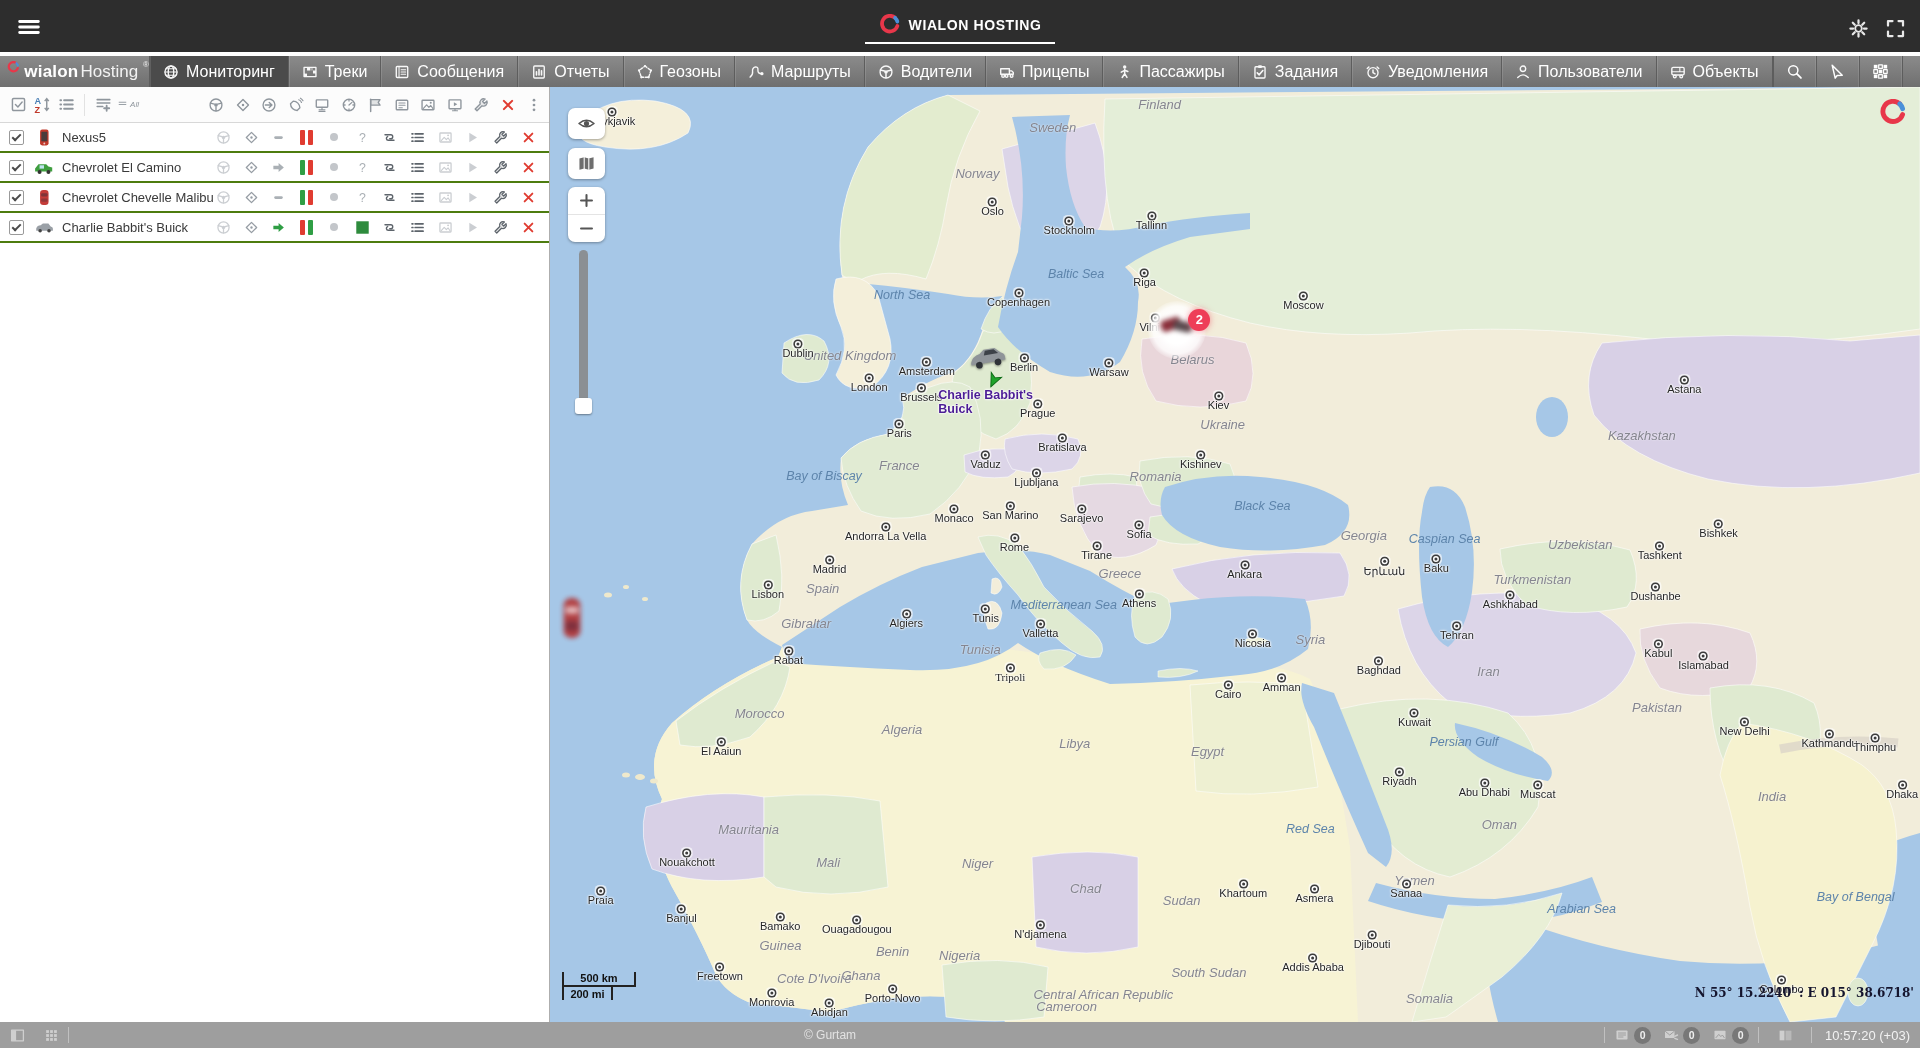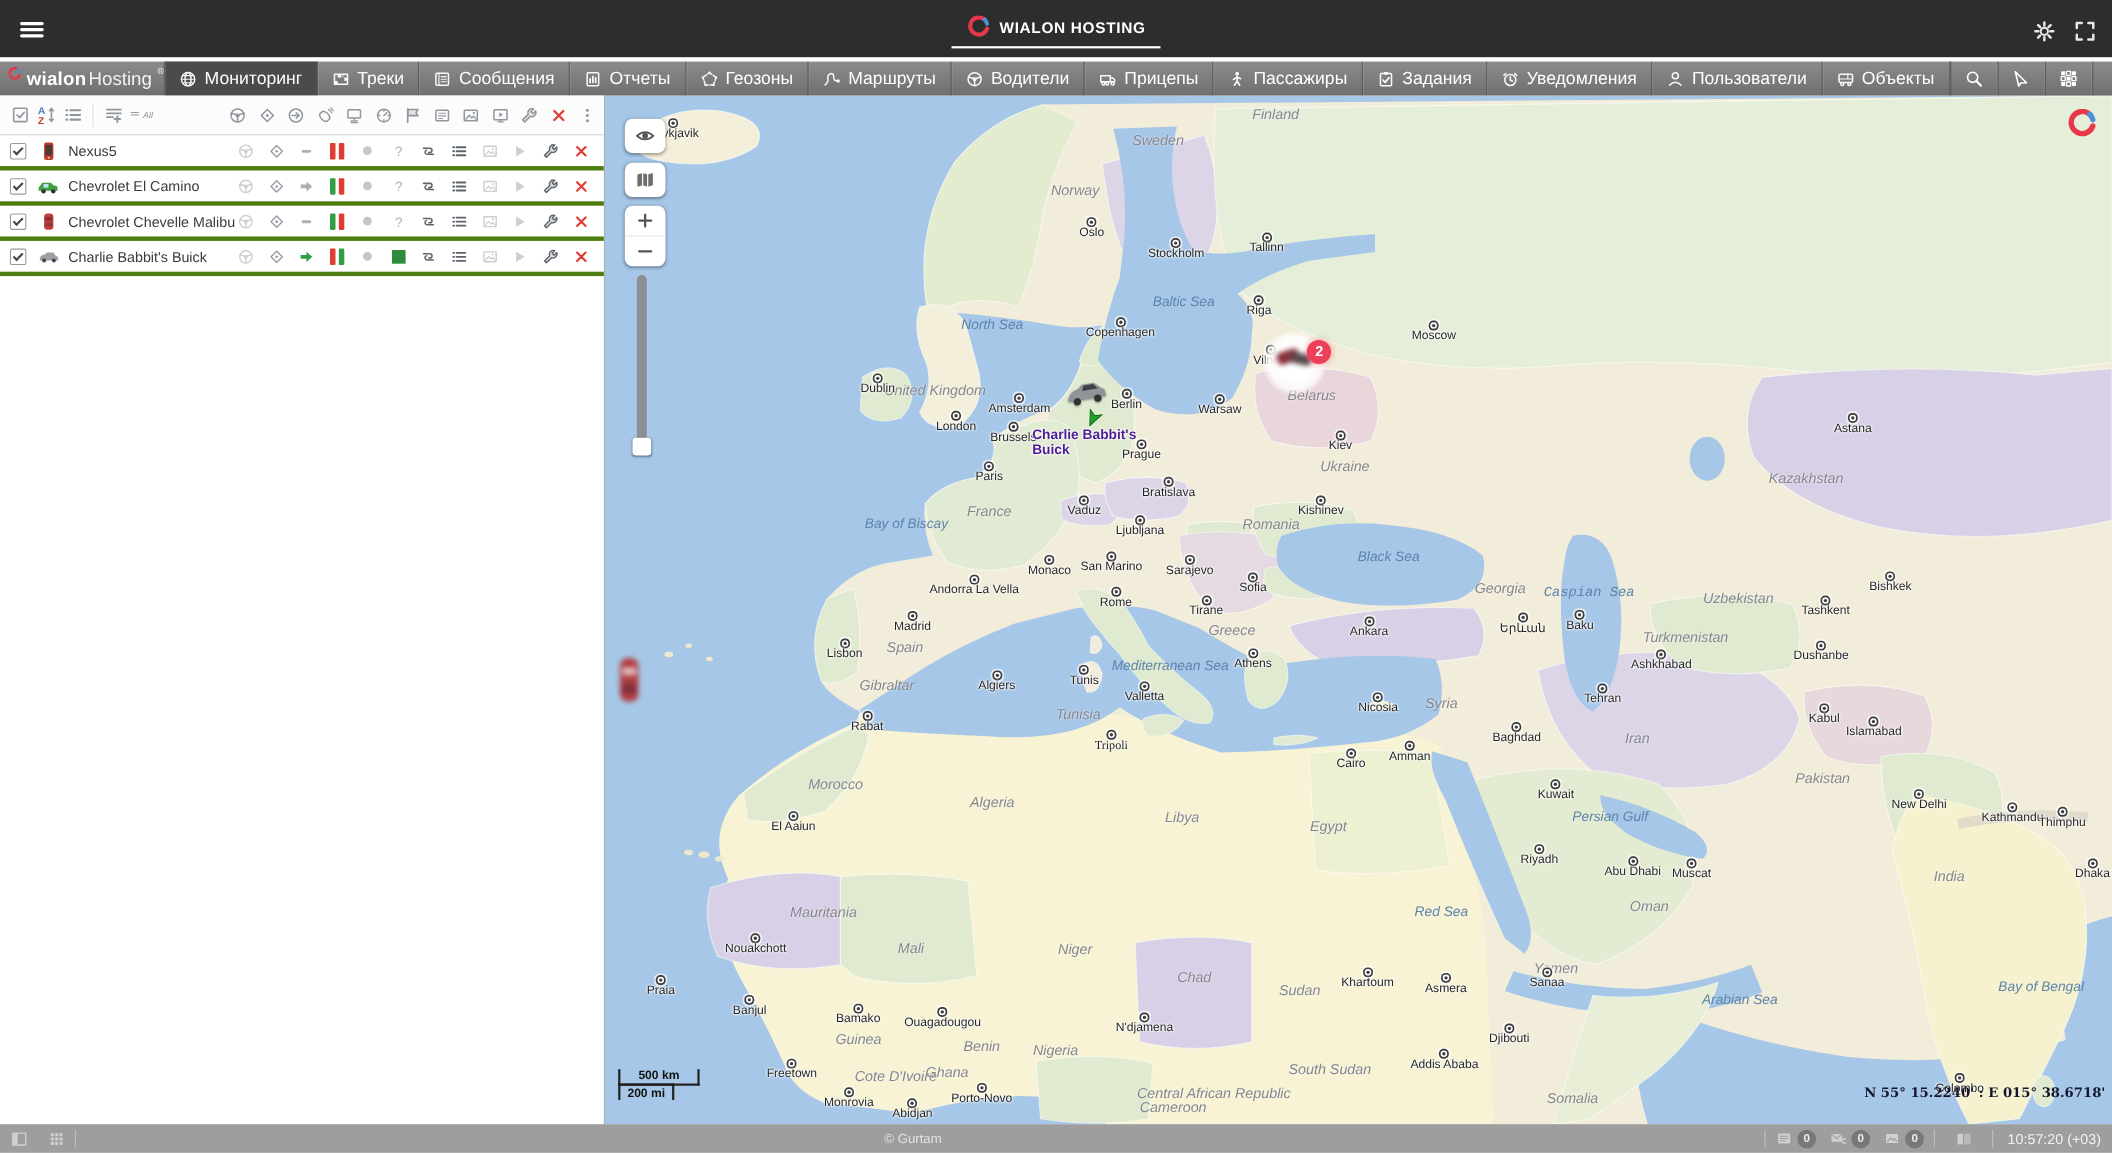--- a/index.html
+++ b/index.html
@@ -36,21 +36,21 @@
   .tb-ic svg{width:17px;height:17px}
   .tb-sep{width:1px;height:22px;background:#e2e2e2;margin:0 6px}
   .tb-left{display:flex;align-items:center;padding-left:6px}
   .stack{gap:0;font-size:8px;line-height:8px}
   .stack svg{width:15px;height:9px}
   .tb-cols{position:absolute;right:3px;top:0;bottom:0;width:342px;display:flex;align-items:center;justify-content:space-between}
   .col-ic{width:24px;height:22px;display:flex;align-items:center;justify-content:center;cursor:pointer;color:#8f969d}
   .col-ic svg{width:16px;height:16px}
   .col-ic.red{color:#e03c31}
   .unit-list{flex:1;overflow:hidden}
-  .unit-row{height:28px;border-bottom:4px solid #4d7c0f;display:flex;align-items:center;position:relative;font-size:13px;color:#3a3a3a;cursor:pointer}
+  .unit-row{height:28px;border-bottom:2px solid #4d7c0f;display:flex;align-items:center;position:relative;font-size:13px;color:#3a3a3a;cursor:pointer}
   .cb{width:13px;height:13px;border:1px solid #9a9a9a;border-radius:2px;margin-left:9px;position:relative;background:#fff;cursor:pointer}
   .cb:after{content:'';position:absolute;left:2px;top:3px;width:7px;height:3px;border-left:2px solid #4a4a4a;border-bottom:2px solid #4a4a4a;transform:rotate(-45deg)}
   .veh{width:20px;margin:0 8px 0 10px;display:flex;justify-content:center}
   .veh svg{height:17px}
   .uname{white-space:nowrap}
   .row-cols{position:absolute;right:8px;top:0;bottom:0;width:330px;display:flex;align-items:center;justify-content:space-between}
   .c{width:25px;height:22px;display:flex;align-items:center;justify-content:center}
   .c svg{width:15px;height:15px}
   .c.dim{color:#cbced2}.c.mid{color:#969da4}.c.drk{color:#5d646b}.c.red{color:#e03c31}
   .c.grn{color:#2f9e44}.c.gry{color:#aab0b5}
@@ -834,21 +834,21 @@
         </g>
         <path d="M1230,662 Q1290,650 1348,656" stroke="#d8d2c8" stroke-width="9" fill="none" opacity=".7"></path>
       </svg>
 
       <div class="maplayer">
 
       <span class="sea" style="left: 25.7%; top: 22.2%;">North Sea</span>
           <span class="sea" style="left: 38.4%; top: 20%;">Baltic Sea</span>
           <span class="sea" style="left: 20%; top: 41.6%;">Bay of Biscay</span>
           <span class="sea" style="left: 52%; top: 44.8%;">Black Sea</span>
-          <span class="sea" style="left: 65.3%; top: 48.3%; font-family: Liberation Mono, monospace;">Caspian Sea</span>
+          <span class="sea" style="left: 65.3%; top: 48.3%;">Caspian Sea</span>
           <span class="sea" style="left: 37.5%; top: 55.4%;">Mediterranean Sea</span>
           <span class="sea" style="left: 66.7%; top: 70.1%;">Persian Gulf</span>
           <span class="sea" style="left: 55.5%; top: 79.4%;">Red Sea</span>
           <span class="sea" style="left: 75.3%; top: 87.9%;">Arabian Sea</span>
           <span class="sea" style="left: 95.3%; top: 86.6%;">Bay of Bengal</span>
         </div>
       <div class="maplayer">
 
       <span class="country" style="left: 36.7%; top: 4.3%;">Sweden</span>
           <span class="country" style="left: 44.5%; top: 1.8%;">Finland</span>

